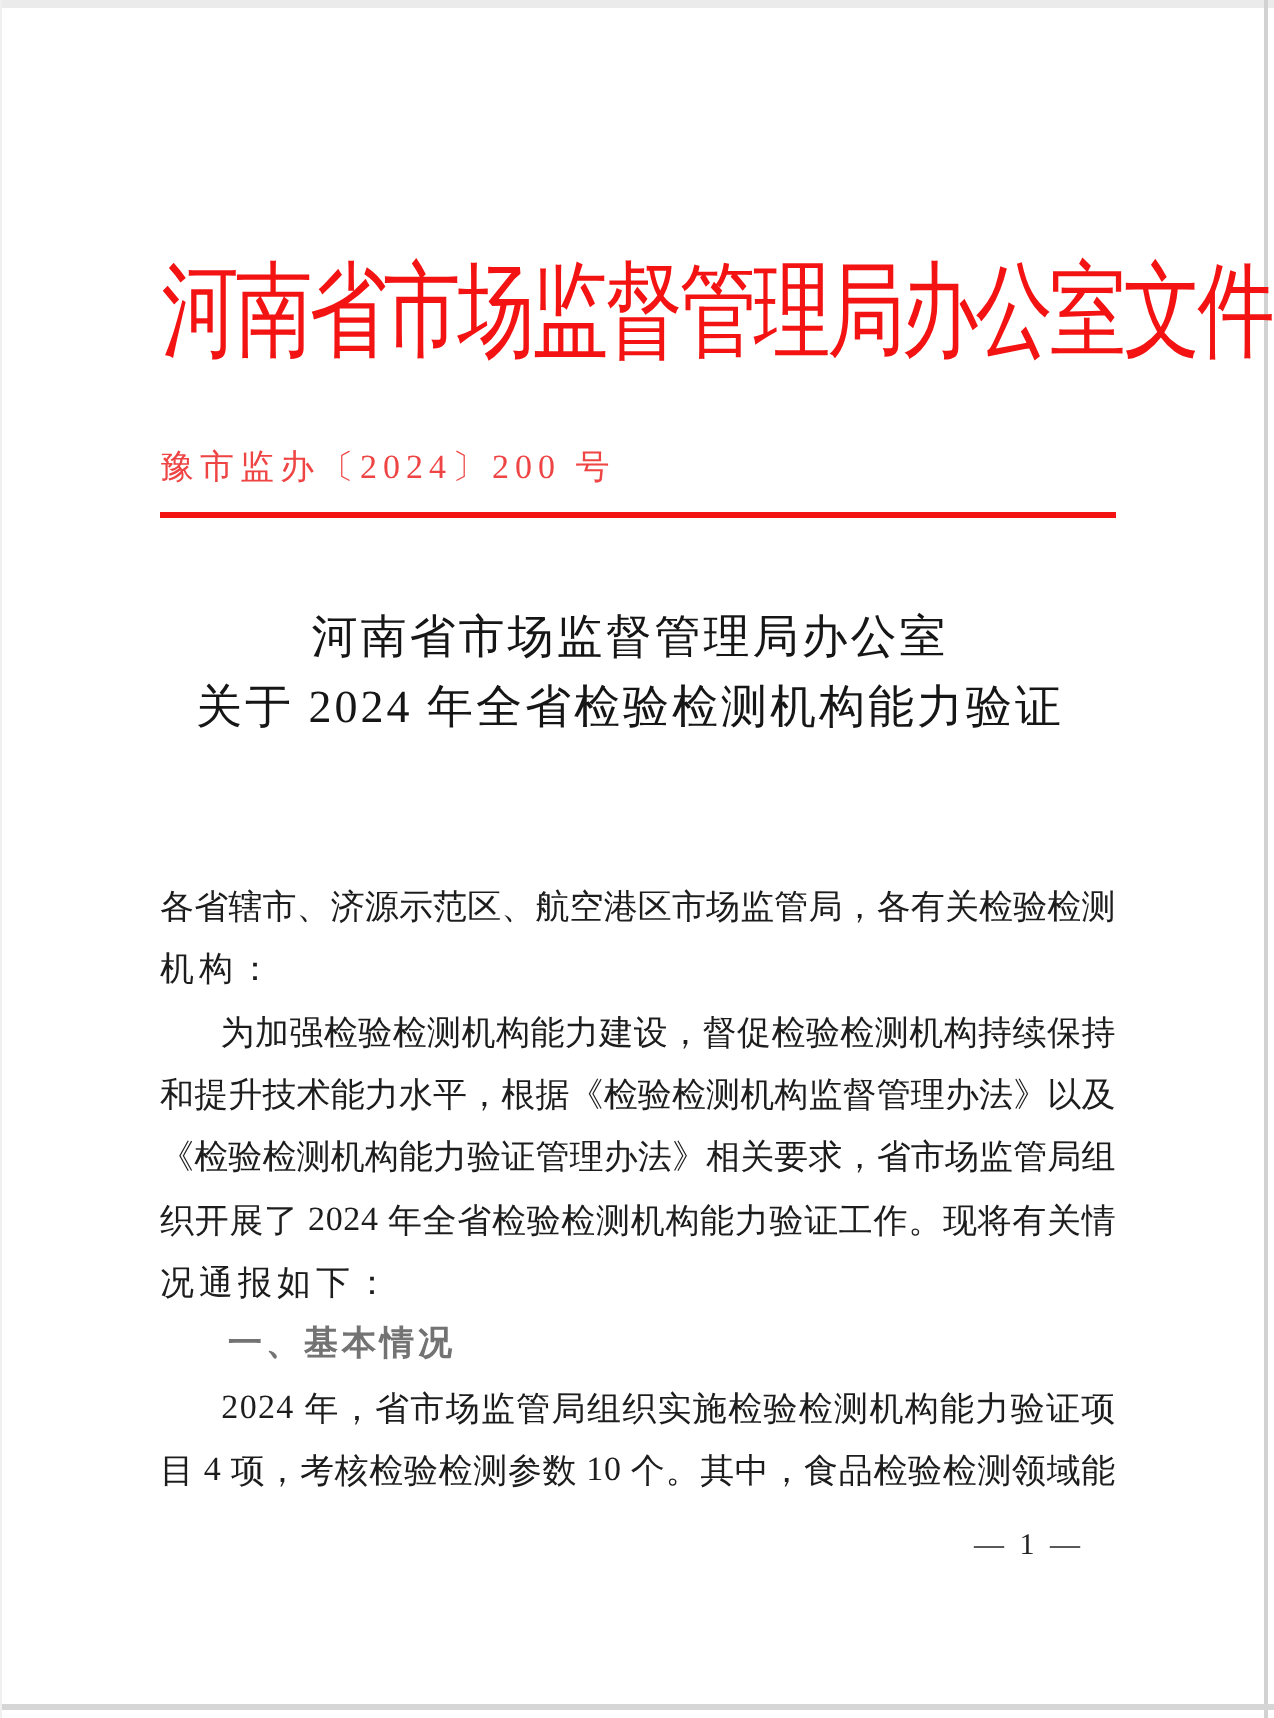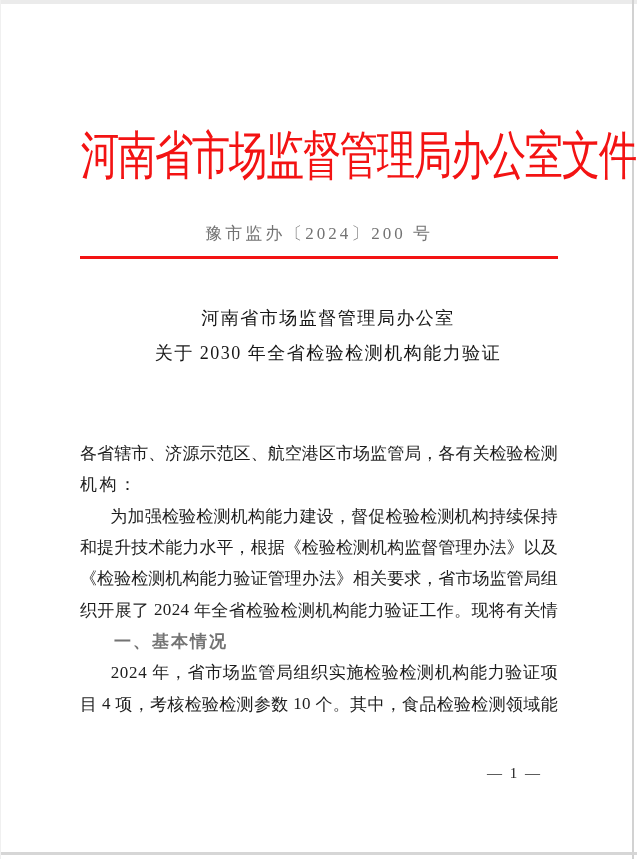--- a/index.html
+++ b/index.html
@@ -43,42 +43,41 @@
     text-align: center;
     transform: scaleX(0.74);
     transform-origin: center;
   }
 
   .doc-number {
     position: absolute;
     top: 222px;
     left: 80px;
     width: 478px;
-    text-align: center;
     font-size: 17px;
     letter-spacing: 3px;
-    color: #737373;
+    color: #ef4444;
   }
 
   .red-line {
     position: absolute;
     top: 256px;
     left: 80px;
     width: 478px;
     height: 3px;
     background: #f31313;
   }
 
   .doc-title {
     position: absolute;
     top: 301px;
-    left: 89px;
+    left: 76px;
     width: 478px;
     text-align: center;
-    font-size: 18px;
+    font-size: 23px;
     line-height: 35px;
     letter-spacing: 1.5px;
     color: #161616;
   }
 
   .body-text {
     position: absolute;
     top: 438px;
     left: 80px;
     width: 478px;
@@ -145,21 +144,21 @@
       <span>文</span>
       <span>件</span>
     </div>
 
   <div class="doc-number">豫市监办〔2024〕200 号</div>
 
   <div class="red-line"></div>
 
   <div class="doc-title">
     <div>河南省市场监督管理局办公室</div>
-    <div>关于 2030 年全省检验检测机构能力验证</div>
+    <div>关于 2024 年全省检验检测机构能力验证</div>
   </div>
 
   <div class="body-text">
     <div class="bline jchars">
         <span>各</span>
         <span>省</span>
         <span>辖</span>
         <span>市</span>
         <span>、</span>
         <span>济</span>
@@ -301,20 +300,21 @@
         <span>证</span>
         <span>工</span>
         <span>作</span>
         <span>。</span>
         <span>现</span>
         <span>将</span>
         <span>有</span>
         <span>关</span>
         <span>情</span>
       </div>
+    <div class="bline plain">况通报如下：</div>
     <div class="bline heading">一、基本情况</div>
     <div class="bline jchars indent">
         <span>2</span>
         <span>0</span>
         <span>2</span>
         <span>4</span>
         <span>&nbsp;</span>
         <span>年</span>
         <span>，</span>
         <span>省</span>

